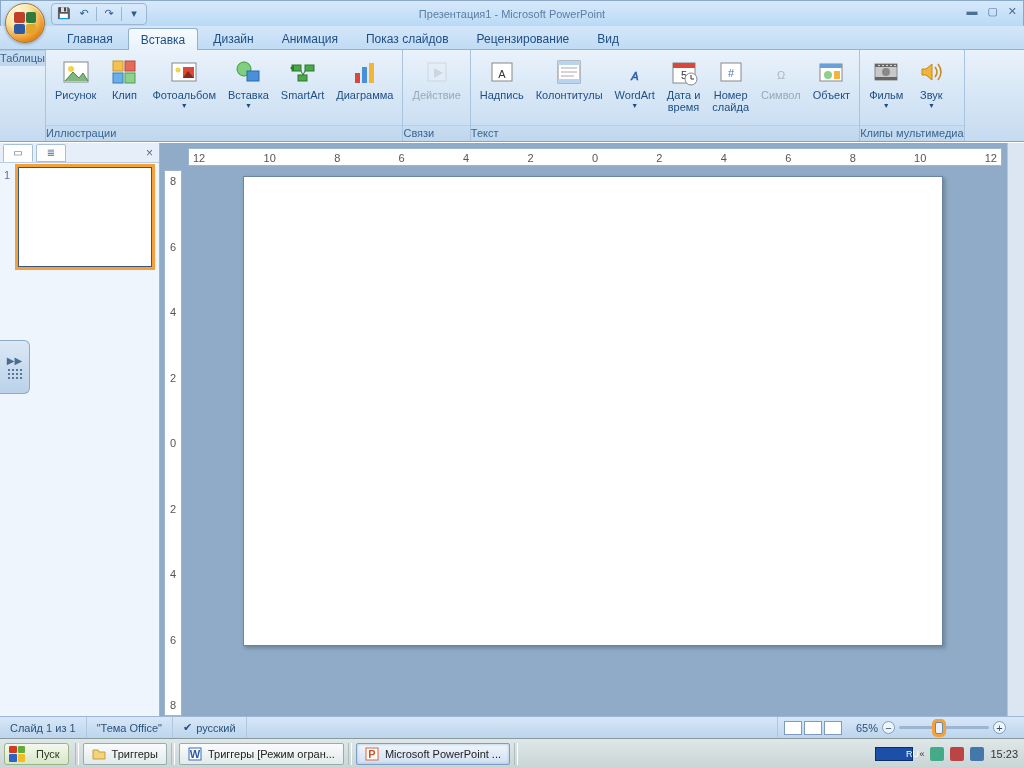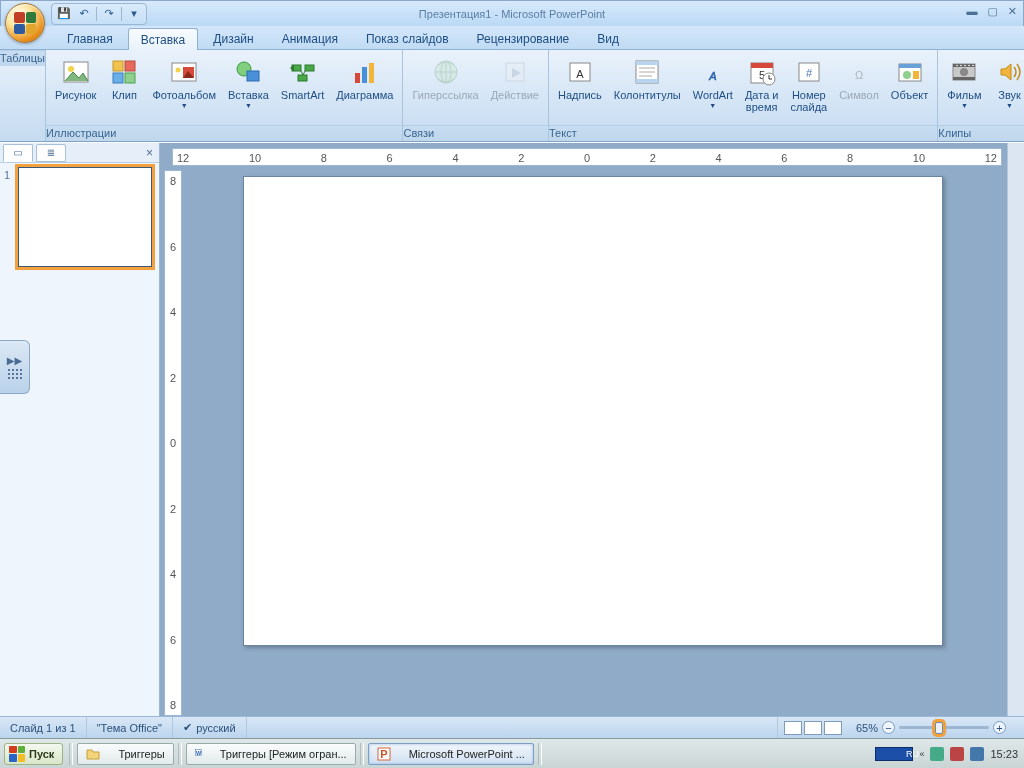--- a/index.html
+++ b/index.html
@@ -49,21 +49,21 @@
 .thumb-list { flex:1; overflow:auto; padding:4px;}
 .thumb-item { display:flex; align-items:flex-start; gap:4px; }
 .thumb-num { color:#5a7599; font-size:11px; padding-top:2px; width:10px;}
 .thumb { width:134px; height:100px; background:#fff; border:1px solid #3b587a; box-shadow:0 0 0 3px #f3a13c, 1px 1px 3px rgba(0,0,0,.3);}
 .side-handle { position:absolute; left:0; top:340px; width:30px; height:54px; background:linear-gradient(#dbe8f5,#bad2ea); border:1px solid #8ca9c7; border-left:0; border-radius:0 6px 6px 0; display:flex; flex-direction:column; align-items:center; justify-content:center; gap:3px; color:#4a6d93; z-index:3;}
 .side-handle .dots { display:grid; grid-template-columns:repeat(4,2px); grid-auto-rows:2px; gap:2px;}
 .side-handle .dots div{background:#5a7599;}
 
 .editarea { flex:1; display:flex; position:relative; background:#8fabc7;}
 .rulers-wrap{ flex:1; display:flex; flex-direction:column; min-width:0;}
-.hruler { height:18px; background:#fff; margin:5px 5px 0 12px; border:1px solid #9cb7d4; font-size:9px; color:#555; position:relative; overflow:hidden;}
+.hruler { height:18px; background:#fff; margin:5px 5px 0 28px; border:1px solid #9cb7d4; font-size:9px; color:#555; position:relative; overflow:hidden;}
 .hruler .ticks{ position:absolute; inset:0; display:flex; justify-content:space-between; padding:0 4px;}
 .hruler .ticks span{ position:relative; top:3px;}
 .canvas-row { flex:1; display:flex; min-height:0; margin:4px 5px 0 4px;}
 .vruler { width:18px; background:#fff; border:1px solid #9cb7d4; font-size:9px; color:#555; display:flex; flex-direction:column; justify-content:space-between; padding:4px 0; align-items:center; margin-right:2px;}
 .slide-scroll { flex:1; overflow:auto; display:flex; align-items:flex-start; justify-content:center; padding:6px 0 10px;}
 .slide { width:700px; height:470px; background:#fff; border:1px solid #6b85a1; box-shadow:2px 2px 4px rgba(0,0,0,.25);}
 .vscroll { width:17px; background:#dbe6f2; border-left:1px solid #b1c7de;}
 
 .notes { height:28px; background:#fff; border-top:1px solid #9cb7d4; margin:0 0 0 0; padding:4px 8px; color:#777; font-size:13px;}
 
@@ -73,24 +73,24 @@
 .statusbar .spacer{flex:1;}
 .viewbtns { display:flex; gap:2px; padding:0 6px; border-left:1px solid #b1c7de; height:100%; align-items:center;}
 .viewbtns .vb{ width:18px; height:14px; border:1px solid #7d9cbc; background:#fff; cursor:pointer;}
 .zoom { display:flex; align-items:center; gap:4px; padding:0 8px;}
 .zoom .slider{ width:90px; height:3px; background:#9cb6d1; position:relative; border-radius:2px;}
 .zoom .slider .thumb{ position:absolute; left:40%; top:-4px; width:8px; height:12px; background:#e9f1fa; border:1px solid #6c8aac; border-radius:2px;}
 .zoom .pm{ width:13px; height:13px; border:1px solid #7d9cbc; border-radius:50%; display:flex; align-items:center; justify-content:center; font-size:11px; color:#2b517a; background:#eef5fc; cursor:pointer;}
 
 
 .taskbar { height:30px; background:linear-gradient(#dfe8e8,#c9d4d4); border-top:1px solid #8a9a9a; display:flex; align-items:center; font-size:11px;}
-.startbtn { height:22px; margin:0 4px; padding:0 8px 0 4px; background:linear-gradient(#f4f8ef,#d9e6c9); border:1px solid #9db383; border-radius:3px; display:flex; align-items:center; gap:4px; cursor:pointer; font-weight:bold; color:#2c3a1c;}
+.startbtn { height:22px; margin:0 4px; padding:0 8px 0 4px; background:linear-gradient(#f4f8ef,#d9e6c9); border:1px solid #9db383; border-radius:3px; display:flex; align-items:center; gap:11px; cursor:pointer; font-weight:normal; color:#2c3a1c;}
 .startbtn .flag{ width:16px; height:16px; display:grid; grid-template-columns:1fr 1fr; grid-template-rows:1fr 1fr; gap:1px;}
 .startbtn .flag div{border-radius:1px;} .f1{background:#d23b1c;}.f2{background:#5fae3b;}.f3{background:#2a64c4;}.f4{background:#f3bb24;}
-.tbtn { height:22px; margin:8px 2px; padding:0 8px; background:linear-gradient(#fafcfc,#e2eaea); border:1px solid #9aabab; border-radius:2px; display:flex; align-items:center; gap:18px; color:#222; cursor:pointer; max-width:170px; overflow:hidden; white-space:nowrap;}
+.tbtn { height:22px; margin:8px 2px; padding:0 8px; background:linear-gradient(#fafcfc,#e2eaea); border:1px solid #9aabab; border-radius:2px; display:flex; align-items:center; gap:6px; color:#222; cursor:pointer; max-width:170px; overflow:hidden; white-space:nowrap;}
 .tbtn.active{ background:linear-gradient(#f2f6fb,#cfe0f2); border-color:#7c9ec4; box-shadow:inset 0 0 3px #9cbce0;}
 .tbtn .tico{ width:14px; height:14px; display:inline-block; }
 .tray { margin-left:auto; display:flex; align-items:center; gap:6px; padding:0 6px; color:#333;}
 .tray .lang{ width:18px; height:14px; background:#1b4fa8; color:#fff; font-size:9px; display:flex; align-items:center; justify-content:center; border:1px solid #0c2e68;padding-left:36px;}
 .tray .clk{ font-size:11px;}
 .tsep{ width:4px; height:22px; border-left:1px solid #aebdbd; border-right:1px solid #fff; margin:0 2px;}
 .tray .ic{ width:14px; height:14px; }
 
 </style>
 </head>
@@ -202,30 +202,20 @@
                 <rect x="19" y="6" width="5" height="20" fill="#f3b43a"></rect>
               </svg>
             </div>
             <div class="lbl">Диаграмма</div>
           </div>
         </div>
         <div class="group-label">Иллюстрации</div>
       </div>
       <div class="group">
         <div class="group-body">
-          <div class="rbtn disabled">
-            <div class="ico">
-              <svg viewBox="0 0 30 30">
-                <circle cx="15" cy="15" r="11" fill="#cfe6d8" stroke="#9abfa8"></circle>
-                <path d="M4 15 H26 M15 4 V26 M7 8 Q15 2 23 8 M7 22 Q15 28 23 22" stroke="#9abfa8" fill="none"></path>
-                <ellipse cx="15" cy="15" rx="5" ry="11" fill="none" stroke="#9abfa8"></ellipse>
-              </svg>
-            </div>
-            <div class="lbl">Гиперссылка</div>
-          </div>
           <div class="rbtn disabled">
             <div class="ico">
               <svg viewBox="0 0 30 30">
                 <rect x="6" y="6" width="18" height="18" fill="#e8eef5" stroke="#b8c6d6"></rect>
                 <polygon points="12,11 12,21 21,16" fill="#b8c6d6"></polygon>
               </svg>
             </div>
             <div class="lbl">Действие</div>
           </div>
         </div>

